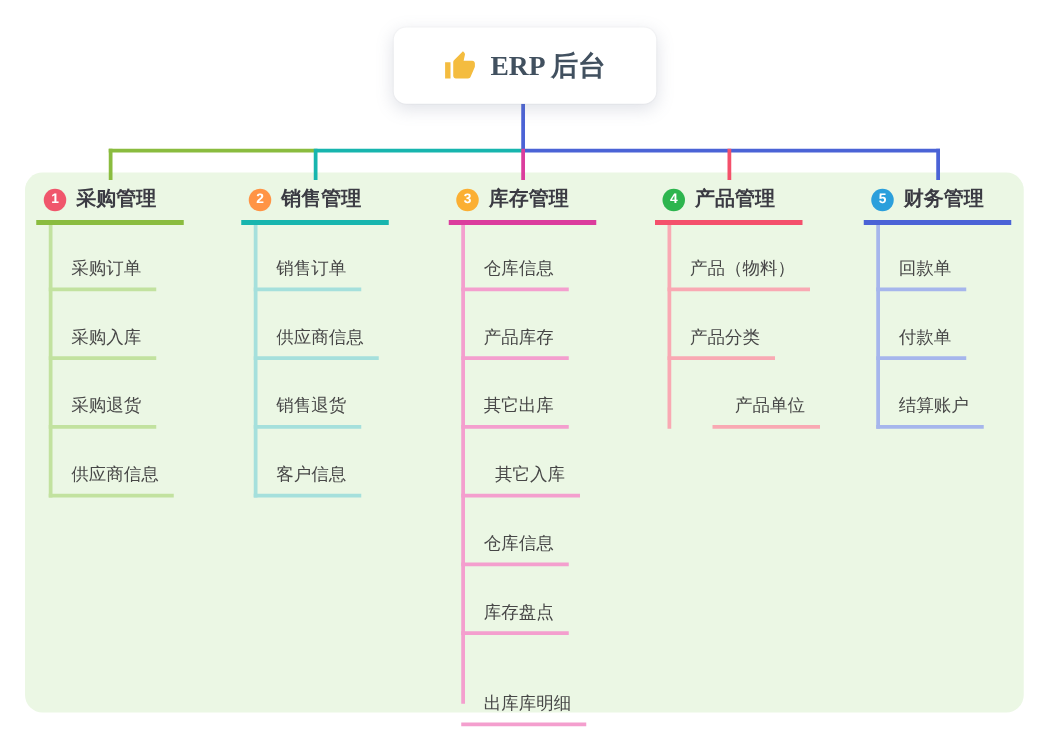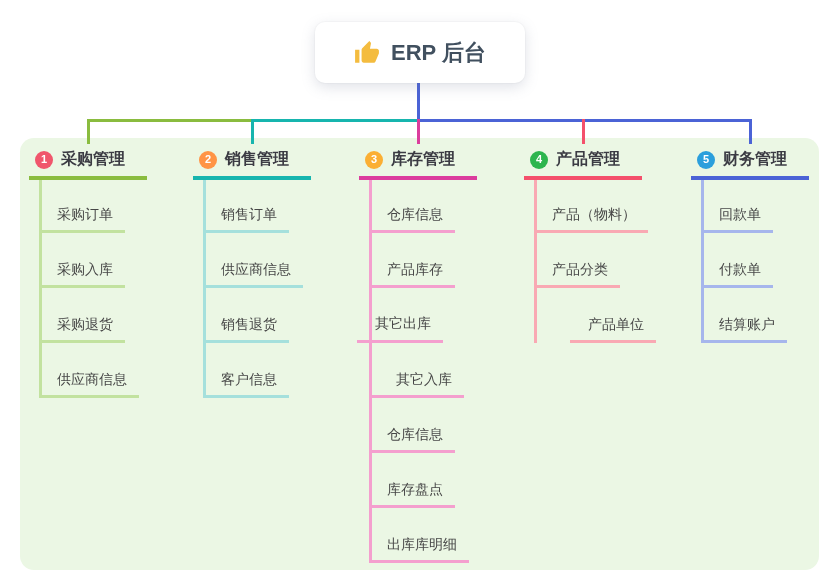--- a/index.html
+++ b/index.html
@@ -2,21 +2,21 @@
 <html><head>
 <meta charset="utf-8">
 <style>
   html,body{margin:0;padding:0;background:#ffffff;}
   body{width:839px;height:588px;overflow:hidden;font-family:"Liberation Sans","DejaVu Sans",sans-serif;}
   #stage{position:relative;width:839px;height:588px;background:#ffffff;}
   .panel{position:absolute;left:20px;top:138px;width:799px;height:432px;background:#ebf7e4;border-radius:14px;z-index:0;}
   .root-node{position:absolute;left:315px;top:22px;width:210px;height:61px;background:#ffffff;border-radius:10px;
     box-shadow:0 4px 14px rgba(110,120,145,.22), 0 0 0 1px rgba(0,0,0,.02);
     display:flex;align-items:center;justify-content:center;gap:11px;
-    font-size:22px;font-weight:600;color:#41505f;z-index:3;}
+    font-size:22px;font-weight:600;color:#41505f;z-index:3;font-family:Liberation Serif, serif;}
   .root-node .thumb{width:26px;height:26px;flex:0 0 26px;}
   .connector{position:absolute;z-index:1;}
   .branch-header{position:absolute;height:21px;width:112px;display:flex;align-items:center;gap:8px;
     padding:0 0 6px 6px;border-bottom:4px solid;z-index:2;
     font-size:16px;font-weight:700;color:#3b3b43;white-space:nowrap;cursor:default;}
   .badge{width:18px;height:18px;border-radius:50%;color:#fff;font-size:11px;font-weight:700;
     display:flex;align-items:center;justify-content:center;flex:0 0 18px;line-height:1;}
   .child-line{position:absolute;width:3px;z-index:1;}
   .child-item{position:absolute;font-size:14px;color:#474747;line-height:18px;
     padding:0 12px 7px 18px;border-bottom:3px solid;white-space:nowrap;z-index:2;}
@@ -56,25 +56,25 @@
       <div class="child-item" style="left: 203px; top: 260px; border-bottom-color: rgb(165, 224, 220);">供应商信息</div>
       <div class="child-item" style="left: 203px; top: 315px; border-bottom-color: rgb(165, 224, 220);">销售退货</div>
       <div class="child-item" style="left: 203px; top: 370px; border-bottom-color: rgb(165, 224, 220);">客户信息</div>
       <div class="branch-header" style="left: 359px; top: 149px; border-bottom-color: rgb(219, 61, 157);">
         <span class="badge" style="background: rgb(251, 175, 51);">3</span>
         <span>库存管理</span>
       </div>
       <div class="child-line" style="left: 369px; top: 180px; height: 383px; background: rgb(244, 159, 206);"></div>
       <div class="child-item" style="left: 369px; top: 205px; border-bottom-color: rgb(244, 159, 206);">仓库信息</div>
       <div class="child-item" style="left: 369px; top: 260px; border-bottom-color: rgb(244, 159, 206);">产品库存</div>
-      <div class="child-item" style="left: 357px; top: 315px; border-bottom-color: rgb(244, 159, 206); font-family: Liberation Mono, monospace;">其它出库</div>
+      <div class="child-item" style="left: 369px; top: 315px; border-bottom-color: rgb(244, 159, 206);">其它出库</div>
       <div class="child-item" style="left: 369px; top: 370px; border-bottom-color: rgb(244, 159, 206); padding-left: 27px;">其它入库</div>
       <div class="child-item" style="left: 369px; top: 425px; border-bottom-color: rgb(244, 159, 206);">仓库信息</div>
       <div class="child-item" style="left: 369px; top: 480px; border-bottom-color: rgb(244, 159, 206);">库存盘点</div>
-      <div class="child-item" style="left: 369px; top: 535px; border-bottom-color: rgb(244, 159, 206);">出库库明细</div>
+      <div class="child-item" style="left: 369px; top: 553px; border-bottom-color: rgb(244, 159, 206);">出库库明细</div>
       <div class="branch-header" style="left: 524px; top: 149px; border-bottom-color: rgb(244, 80, 107);">
         <span class="badge" style="background: rgb(45, 181, 78);">4</span>
         <span>产品管理</span>
       </div>
       <div class="child-line" style="left: 534px; top: 180px; height: 163px; background: rgb(249, 169, 179);"></div>
       <div class="child-item" style="left: 534px; top: 205px; border-bottom-color: rgb(249, 169, 179);">产品（物料）</div>
       <div class="child-item" style="left: 534px; top: 260px; border-bottom-color: rgb(249, 169, 179);">产品分类</div>
       <div class="child-item" style="left: 534px; top: 315px; border-bottom-color: rgb(249, 169, 179); margin-left: 36px;">产品单位</div>
       <div class="branch-header" style="left: 691px; top: 149px; border-bottom-color: rgb(75, 99, 214);">
         <span class="badge" style="background: rgb(43, 159, 220);">5</span>

